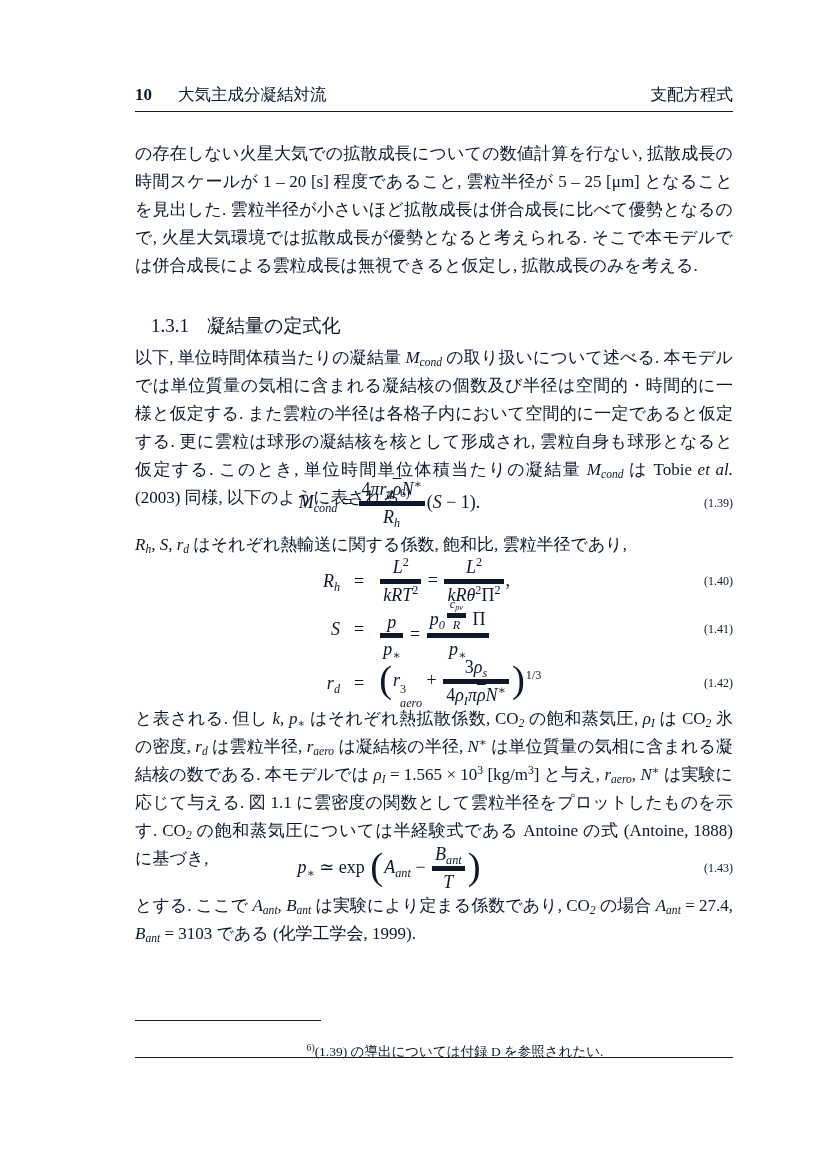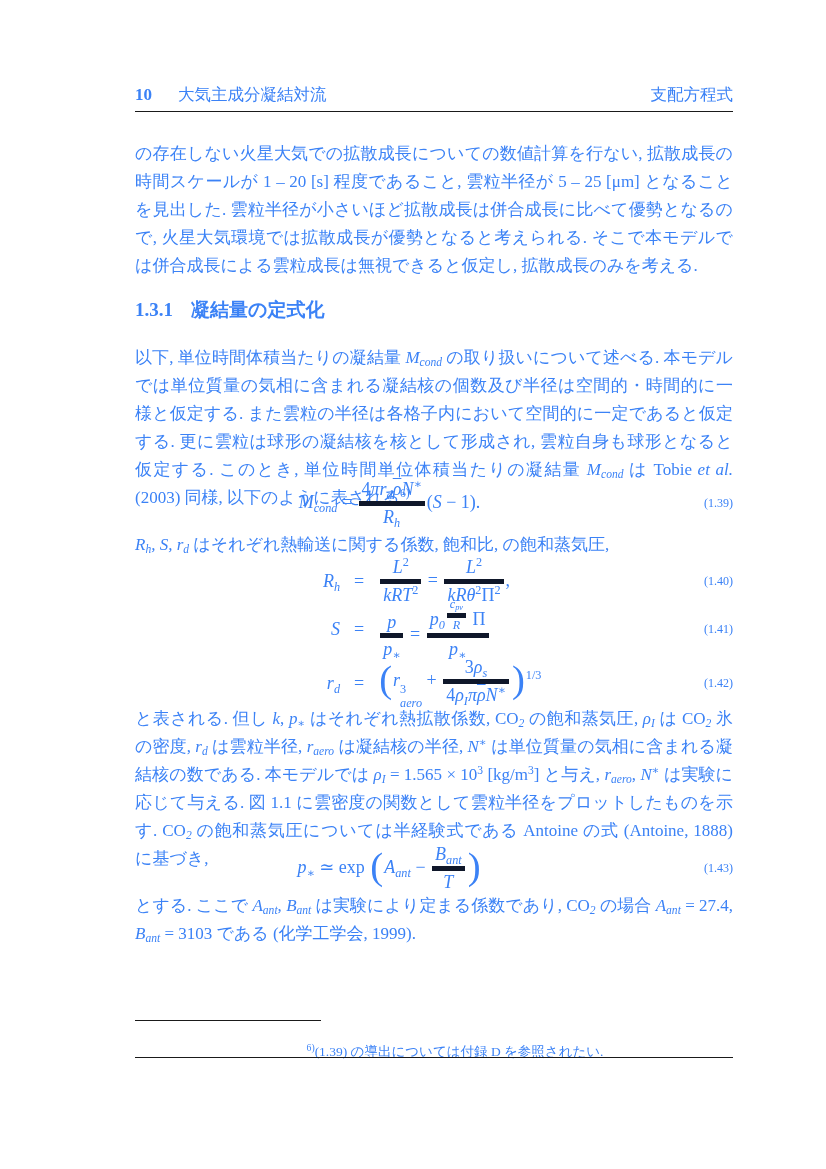--- a/index.html
+++ b/index.html
@@ -1,36 +1,36 @@
 <!DOCTYPE html>
 <html><head>
 <meta charset="utf-8">
 <style>
   html,body{margin:0;padding:0;background:#e8e8e8;}
   .page{
     position:relative;width:826px;height:1169px;background:#ffffff;
-    font-family:"Liberation Serif","DejaVu Serif",serif;color:#3b82f6;
+    font-family:"Liberation Serif","DejaVu Serif",serif;color:#0f172a;
     margin:0 auto;overflow:hidden;
   }
   .abs{position:absolute;}
   
   .header{top:84px;left:135px;width:598px;display:flex;align-items:baseline;font-size:17px;}
   .pgnum{font-weight:bold;margin-right:26px;}
   .htitle{font-family:"Liberation Sans","DejaVu Sans",sans-serif;font-size:16.5px;}
   .htitle.right{margin-left:auto;}
   .rule{height:1px;background:#1a1a1a;left:135px;width:598px;}
   
   .para{
     left:135px;width:598px;font-size:17px;line-height:28px;
     text-align:justify;margin:0;
   }
   .para.noj{text-align:left;}
   
   .sechead{
-    top:297px;left:135px;width:598px;margin:0;font-size:19px;font-weight:bold;
+    top:297px;left:135px;width:598px;margin:16px;font-size:19px;font-weight:normal;
   }
   .sechead .secnum{font-family:"Liberation Serif",serif;margin-right:18px;}
   .sechead .sectitle{font-family:"Liberation Sans","DejaVu Sans",sans-serif;}
   
   .mi{font-style:italic;}
   .mr{font-style:normal;}
   .mov{font-style:italic;text-decoration:overline;}
   .sub{font-size:68%;font-style:italic;vertical-align:-0.3em;line-height:0;}
   .sup{font-size:68%;font-style:normal;vertical-align:0.55em;line-height:0;}
   .frac{display:inline-block;vertical-align:-0.8em;text-align:center;margin:0 2px;line-height:1.25;}
@@ -73,21 +73,21 @@
     <span class="secnum">1.3.1</span><span class="sectitle">凝結量の定式化</span>
   </h3>
 
   <p class="abs para" style="top:344px"><span class="mr">以下, 単位時間体積当たりの凝結量 </span><span class="mi">M</span><span class="sub">cond</span><span class="mr"> の取り扱いについて述べる. 本モデルでは単位質量の気相に含まれる凝結核の個数及び半径は空間的・時間的に一様と仮定する. また雲粒の半径は各格子内において空間的に一定であると仮定する. 更に雲粒は球形の凝結核を核として形成され, 雲粒自身も球形となると仮定する. このとき, 単位時間単位体積当たりの凝結量 </span><span class="mi">M</span><span class="sub">cond</span><span class="mr"> は Tobie </span><span class="mi">et al.</span><span class="mr"> (2003) 同様, 以下のように表される</span><span class="sup">6)</span><span class="mr">.</span></p>
 
   <div class="abs eqrow" style="top:476px;height:54px">
     <span class="eqcontent"><span class="mi">M</span><span class="sub">cond</span><span class="mr"> = </span><span class="frac"><span class="fnum"><span class="mr">4</span><span class="mi">πr</span><span class="sub">d</span><span class="mov">ρ</span><span class="mi">N</span><span class="sup">∗</span></span><span class="fden"><span class="mi">R</span><span class="sub">h</span></span></span><span class="mr">(</span><span class="mi">S</span><span class="mr"> − 1).</span></span>
     <span class="eqnum">(1.39)</span>
   </div>
 
-  <p class="abs para noj" style="top:531px"><span class="mi">R</span><span class="sub">h</span><span class="mi">, S, r</span><span class="sub">d</span><span class="mr"> はそれぞれ熱輸送に関する係数, 飽和比, の飽和蒸気圧,</span></p>
+  <p class="abs para noj" style="top:531px"><span class="mi">R</span><span class="sub">h</span><span class="mi">, S, r</span><span class="sub">d</span><span class="mr"> はそれぞれ熱輸送に関する係数, 飽和比, 雲粒半径であり,</span></p>
 
   <div class="abs alignblock">
     <div class="alignrow" style="height:46px">
       <span class="align-lhs"><span class="mi">R</span><span class="sub">h</span></span>
       <span class="align-rel">=</span>
       <span class="align-rhs"><span class="frac"><span class="fnum"><span class="mi">L</span><span class="sup">2</span></span><span class="fden"><span class="mi">kRT</span><span class="sup">2</span></span></span><span class="mr"> = </span><span class="frac"><span class="fnum"><span class="mi">L</span><span class="sup">2</span></span><span class="fden"><span class="mi">kRθ</span><span class="sup">2</span><span class="mr">Π</span><span class="sup">2</span></span></span><span class="mr">,</span></span>
       <span class="eqnum">(1.40)</span>
     </div>
     <div class="alignrow" style="height:50px">
       <span class="align-lhs"><span class="mi">S</span></span>

